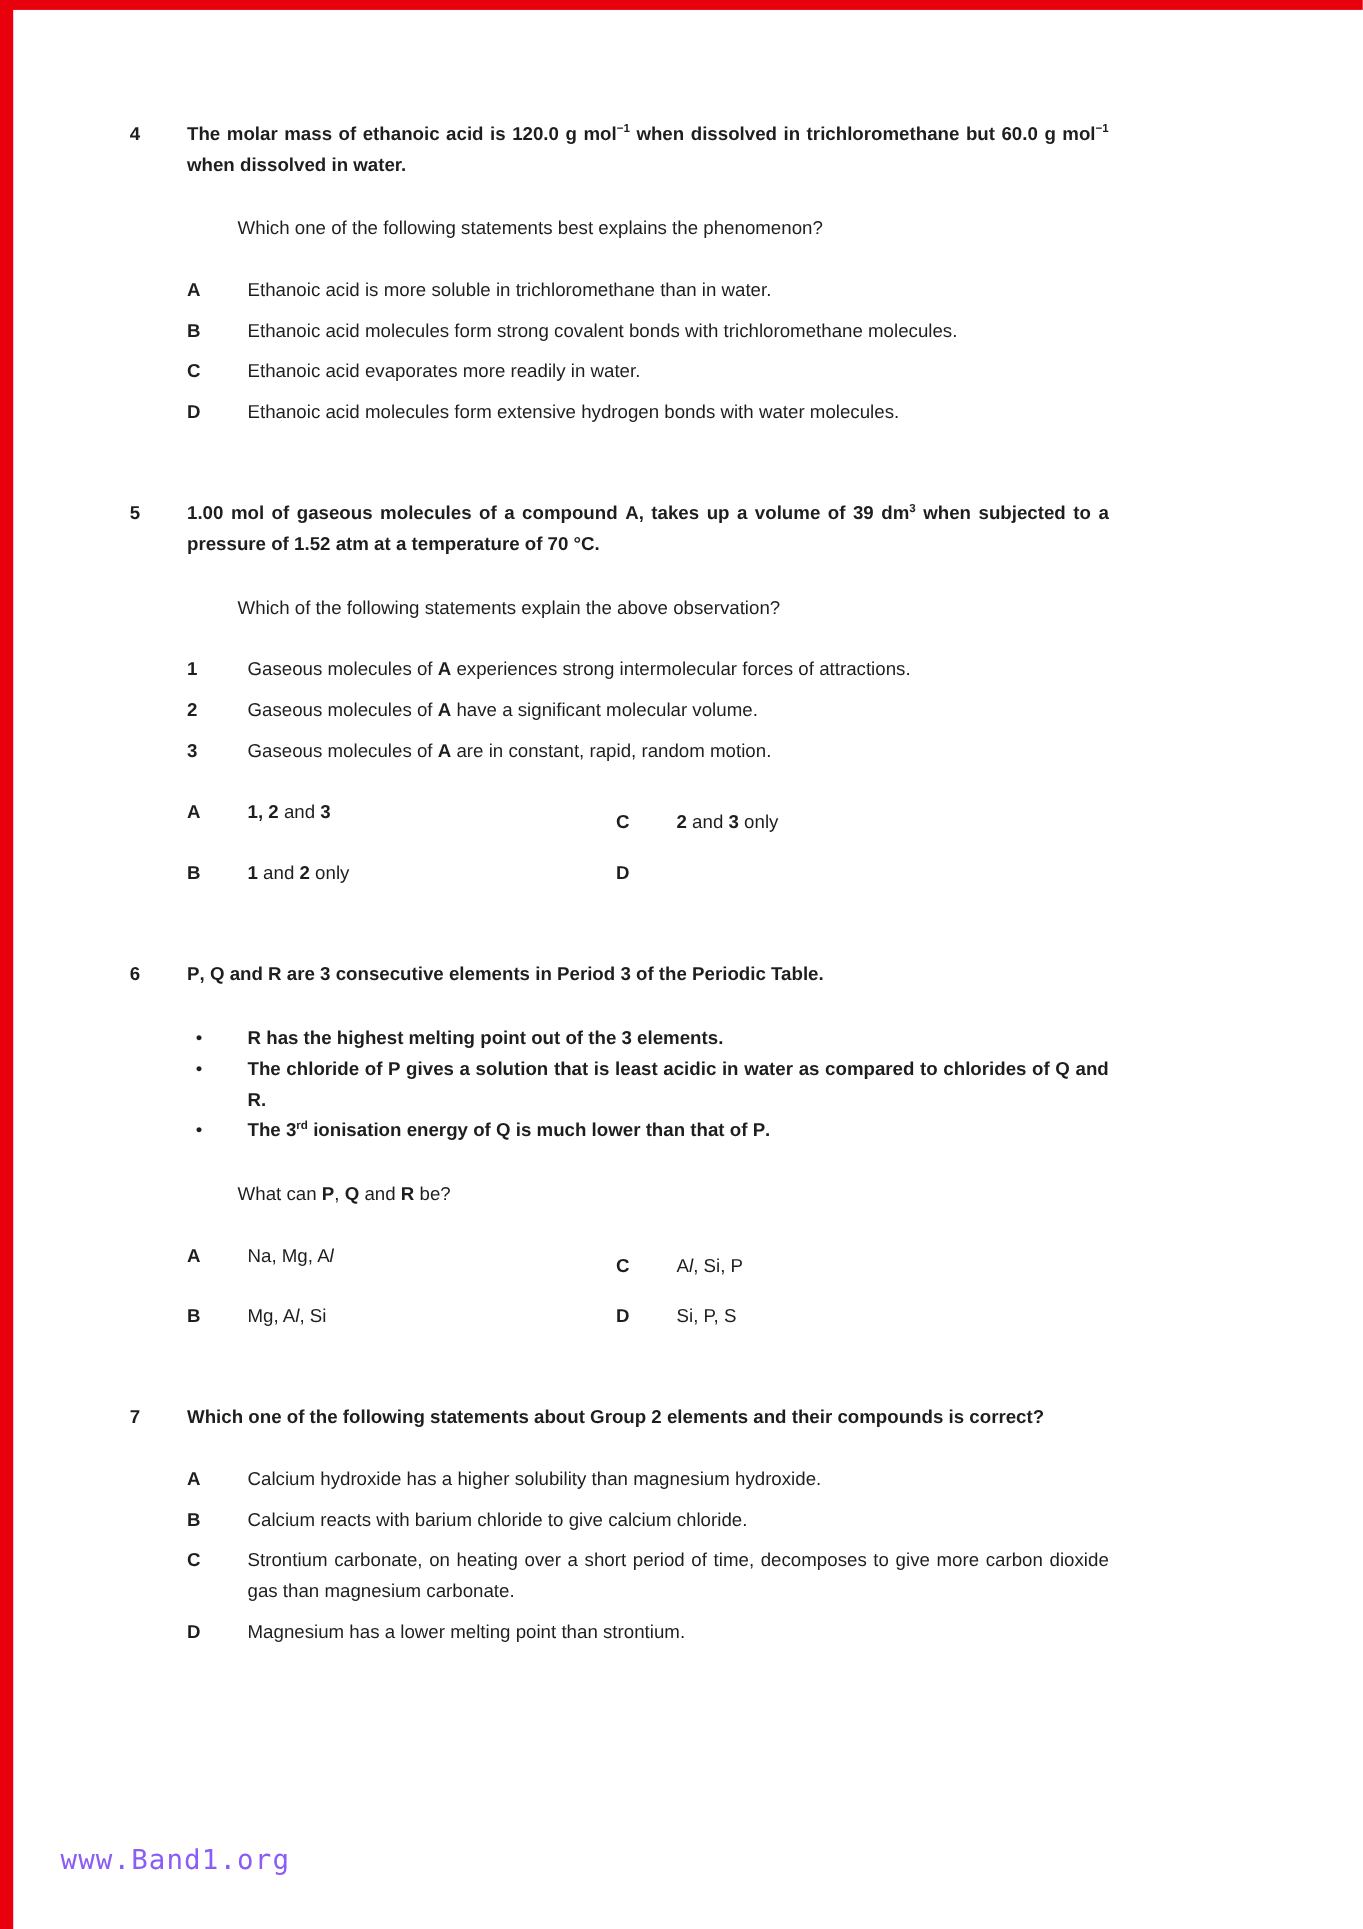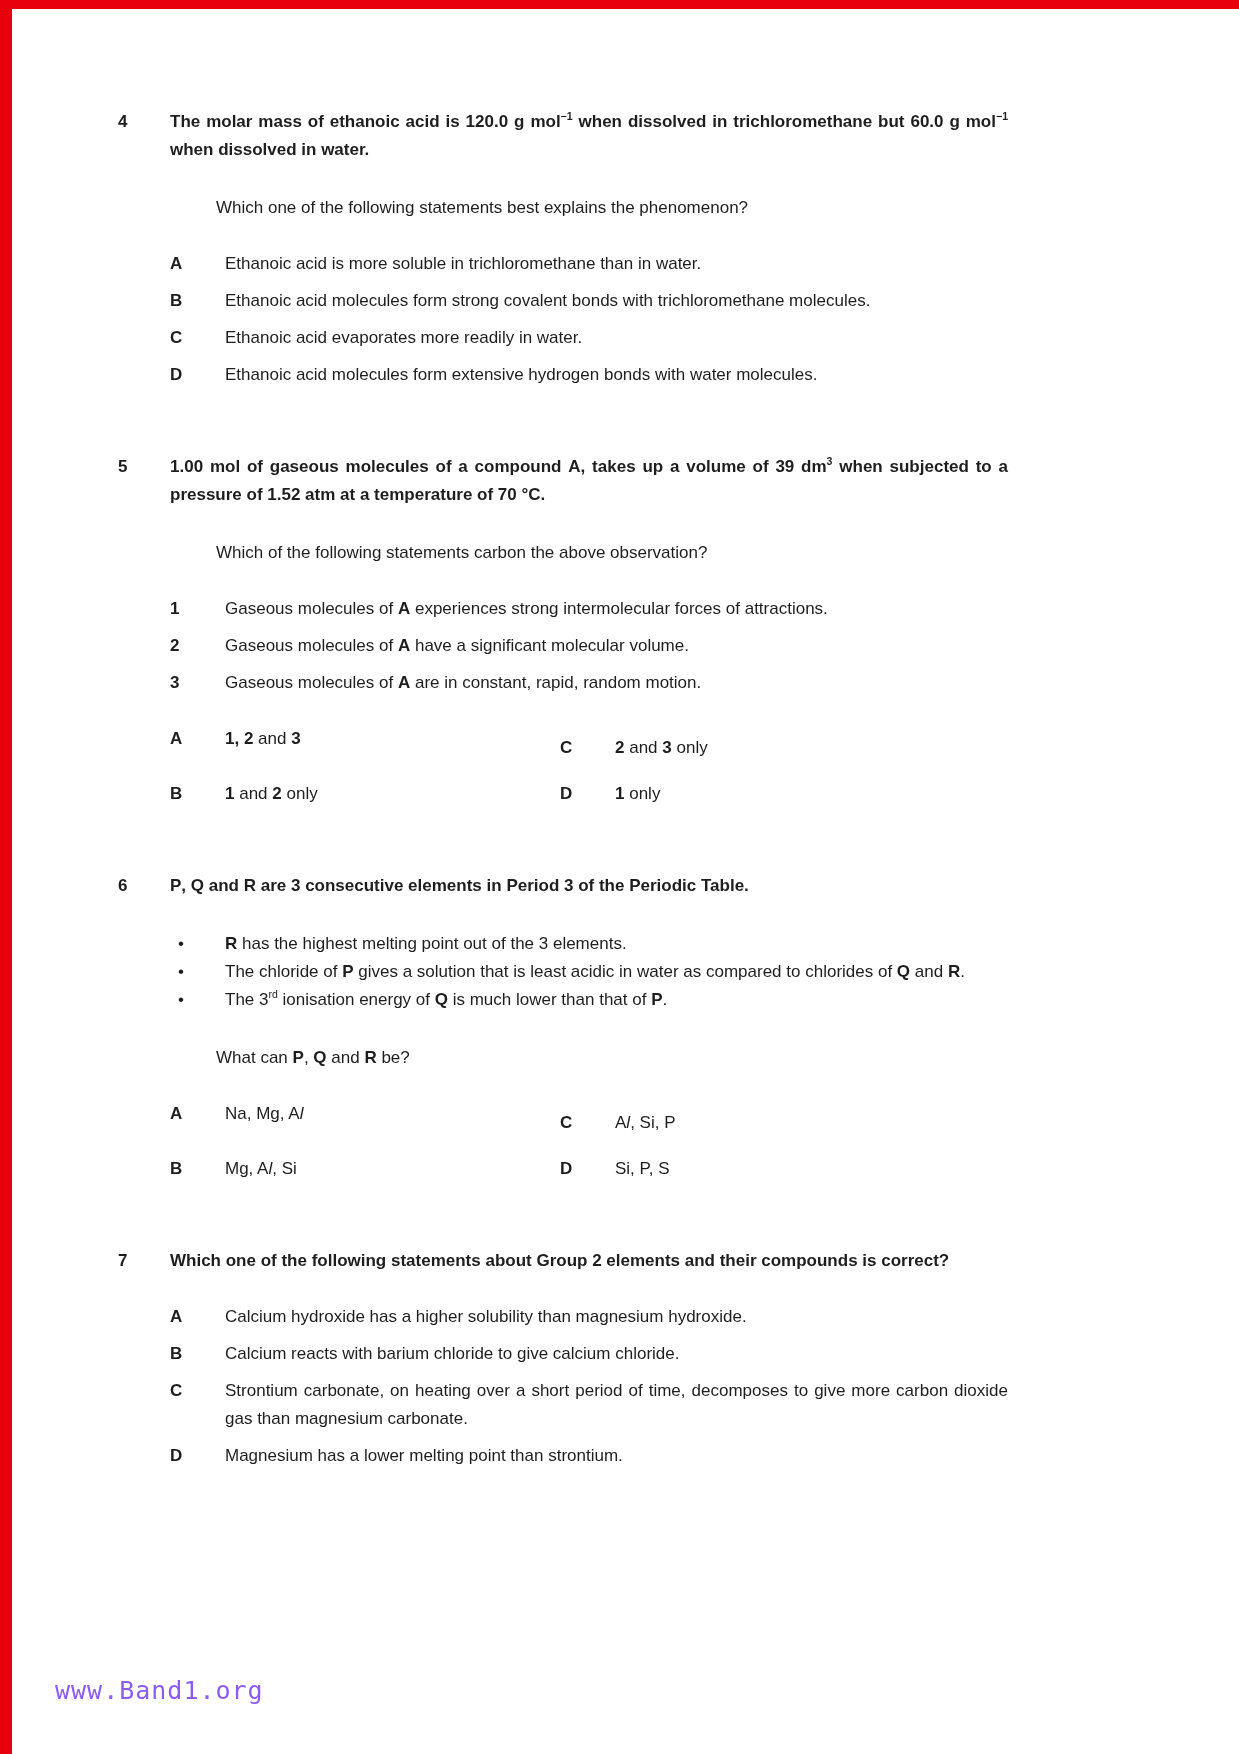--- a/index.html
+++ b/index.html
@@ -36,21 +36,21 @@
 
   .opts2 { margin-top:28px; display:grid; grid-template-columns:390px 1fr; row-gap:9px; }
 
   .stmts { margin-top:28px; }
   .stmt { display:flex; line-height:28px; }
   .stmt + .stmt { margin-top:9px; }
 
   .bullets { margin-top:30px; }
   .bullet-item { display:flex; line-height:28px; }
   .bullet-dot { width:55px; flex-shrink:0; padding-left:8px; box-sizing:border-box; }
-  .bullet-text { flex:1; min-width:0; }
+  .bullet-text { flex:1; min-width:0;font-weight:bold; }
 
   sup { font-size:0.62em; line-height:0; }
 
   .watermark {
     position:absolute;
     left:55px;
     top:1676px;
     font-family:"DejaVu Sans Mono", monospace;
     font-size:25px;
     color:#8b5cf6;
@@ -89,21 +89,21 @@
             <span class="otext">Ethanoic acid molecules form extensive hydrogen bonds with water molecules.</span>
           </div>
         </div>
       </div>
     </section>
 
     <section class="question">
       <div class="qnum">5</div>
       <div class="qbody">
         <p class="qpara justify">1.00 mol of gaseous molecules of a compound <b>A</b>, takes up a volume of 39 dm<sup>3</sup> when subjected to a pressure of 1.52 atm at a temperature of 70 °C.</p>
-        <p class="qprompt">Which of the following statements carbon the above observation?</p>
+        <p class="qprompt">Which of the following statements explain the above observation?</p>
         <div class="stmts">
           <div class="stmt">
             <span class="letter">1</span>
             <span class="otext">Gaseous molecules of <b>A</b> experiences strong intermolecular forces of attractions.</span>
           </div>
           <div class="stmt">
             <span class="letter">2</span>
             <span class="otext">Gaseous molecules of <b>A</b> have a significant molecular volume.</span>
           </div>
           <div class="stmt">
@@ -119,21 +119,20 @@
           <div class="opt">
             <span class="letter">C</span>
             <span class="otext"><b>2</b> and <b>3</b> only</span>
           </div>
           <div class="opt">
             <span class="letter">B</span>
             <span class="otext"><b>1</b> and <b>2</b> only</span>
           </div>
           <div class="opt">
             <span class="letter">D</span>
-            <span class="otext"><b>1</b> only</span>
           </div>
         </div>
       </div>
     </section>
 
     <section class="question">
       <div class="qnum">6</div>
       <div class="qbody">
         <p class="qpara"><b>P</b>, <b>Q</b> and <b>R</b> are 3 consecutive elements in Period 3 of the Periodic Table.</p>
         <div class="bullets">

